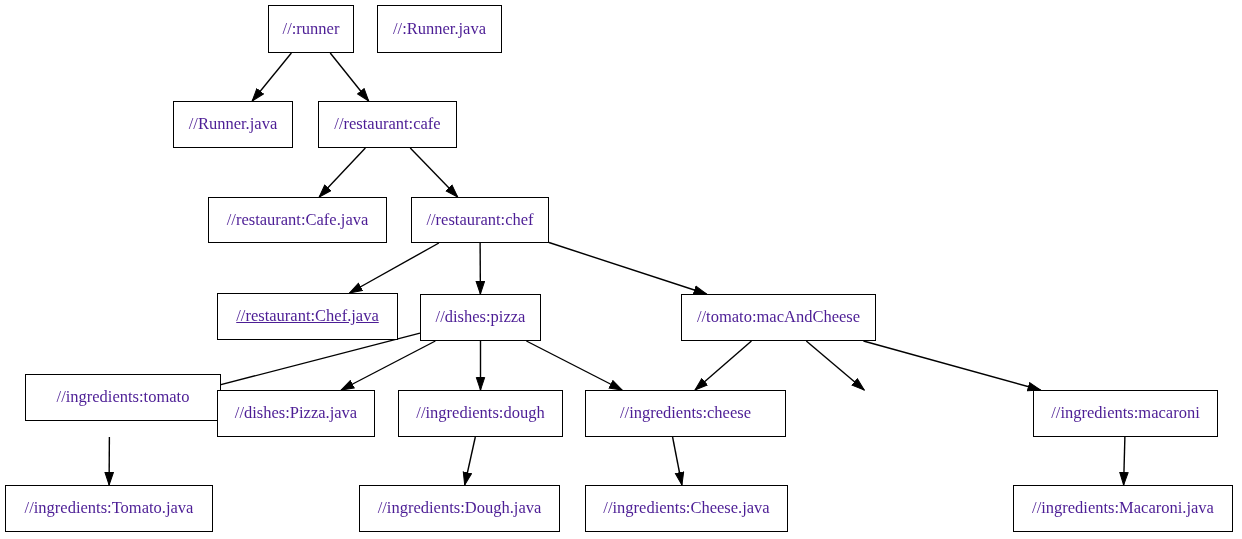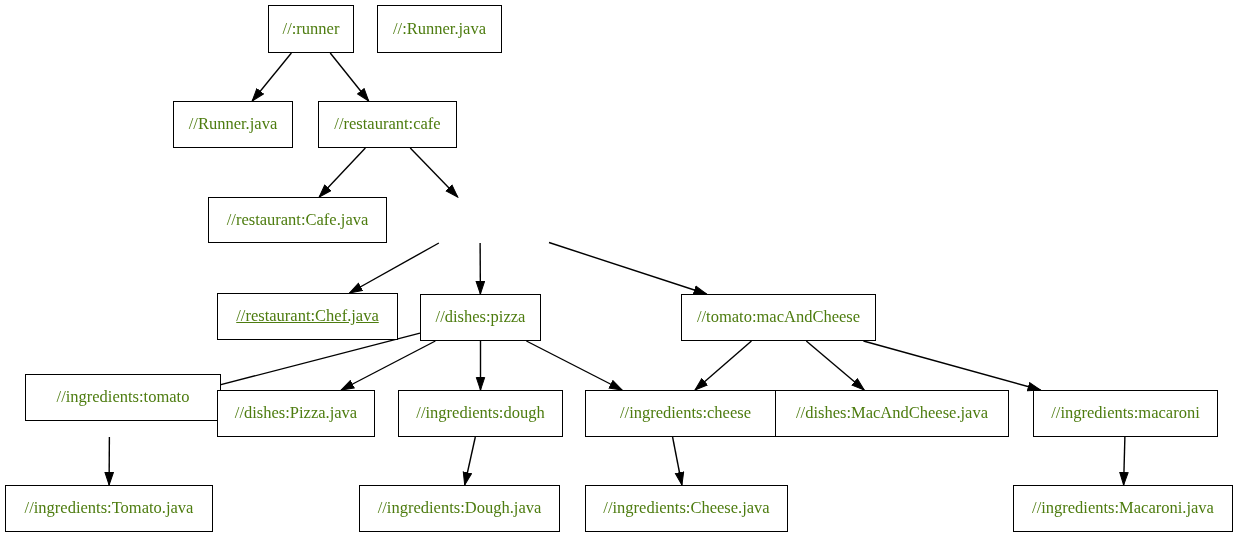--- a/index.html
+++ b/index.html
@@ -24,21 +24,21 @@
     pointer-events: none;
   }
   .node {
     position: absolute;
     box-sizing: border-box;
     background: #ffffff;
     border: 1.6px solid #000000;
     display: flex;
     align-items: center;
     justify-content: center;
-    color: #4d7c0f;
+    color: #4c1d95;
     font-size: 16.5px;
     white-space: nowrap;
     line-height: 1;
   }
   .edge-line {
     stroke: #000000;
     stroke-width: 1.4;
     fill: none;
   }
 </style>
@@ -82,20 +82,23 @@
     </div>
     <div class="node" style="left: 173px; top: 101px; width: 120px; height: 47px; background: rgb(255, 255, 255); border-color: rgb(0, 0, 0);">
       <span>//Runner.java</span>
     </div>
     <div class="node" style="left: 318px; top: 101px; width: 139px; height: 47px; background: rgb(255, 255, 255); border-color: rgb(0, 0, 0);">
       <span>//restaurant:cafe</span>
     </div>
     <div class="node" style="left: 208px; top: 197px; width: 179px; height: 46px; background: rgb(255, 255, 255); border-color: rgb(0, 0, 0);">
       <span>//restaurant:Cafe.java</span>
     </div>
+    <div class="node" style="left: 411px; top: 197px; width: 138px; height: 46px; background: rgb(255, 255, 255); border-color: rgb(0, 0, 0);">
+      <span>//restaurant:chef</span>
+    </div>
     <div class="node" style="left: 217px; top: 293px; width: 181px; height: 47px; background: rgb(255, 255, 255); border-color: rgb(0, 0, 0); text-decoration: underline;">
       <span>//restaurant:Chef.java</span>
     </div>
     <div class="node" style="left: 420px; top: 294px; width: 121px; height: 47px; background: rgb(255, 255, 255); border-color: rgb(0, 0, 0);">
       <span>//dishes:pizza</span>
     </div>
     <div class="node" style="left: 681px; top: 294px; width: 195px; height: 47px; background: rgb(255, 255, 255); border-color: rgb(0, 0, 0);">
       <span>//tomato:macAndCheese</span>
     </div>
     <div class="node" style="left: 25px; top: 374px; width: 196px; height: 47px; background: rgb(255, 255, 255); border-color: rgb(0, 0, 0);">
@@ -103,23 +106,20 @@
     </div>
     <div class="node" style="left: 217px; top: 390px; width: 158px; height: 47px; background: rgb(255, 255, 255); border-color: rgb(0, 0, 0);">
       <span>//dishes:Pizza.java</span>
     </div>
     <div class="node" style="left: 398px; top: 390px; width: 165px; height: 47px; background: rgb(255, 255, 255); border-color: rgb(0, 0, 0);">
       <span>//ingredients:dough</span>
     </div>
     <div class="node" style="left: 585px; top: 390px; width: 201px; height: 47px; background: rgb(255, 255, 255); border-color: rgb(0, 0, 0);">
       <span>//ingredients:cheese</span>
     </div>
-    <div class="node" style="left: 775px; top: 390px; width: 234px; height: 47px; background: rgb(255, 255, 255); border-color: rgb(0, 0, 0);">
-      <span>//dishes:MacAndCheese.java</span>
-    </div>
     <div class="node" style="left: 1033px; top: 390px; width: 185px; height: 47px; background: rgb(255, 255, 255); border-color: rgb(0, 0, 0);">
       <span>//ingredients:macaroni</span>
     </div>
     <div class="node" style="left: 5px; top: 485px; width: 208px; height: 47px; background: rgb(255, 255, 255); border-color: rgb(0, 0, 0);">
       <span>//ingredients:Tomato.java</span>
     </div>
     <div class="node" style="left: 359px; top: 485px; width: 201px; height: 47px; background: rgb(255, 255, 255); border-color: rgb(0, 0, 0);">
       <span>//ingredients:Dough.java</span>
     </div>
     <div class="node" style="left: 585px; top: 485px; width: 203px; height: 47px; background: rgb(255, 255, 255); border-color: rgb(0, 0, 0);">

